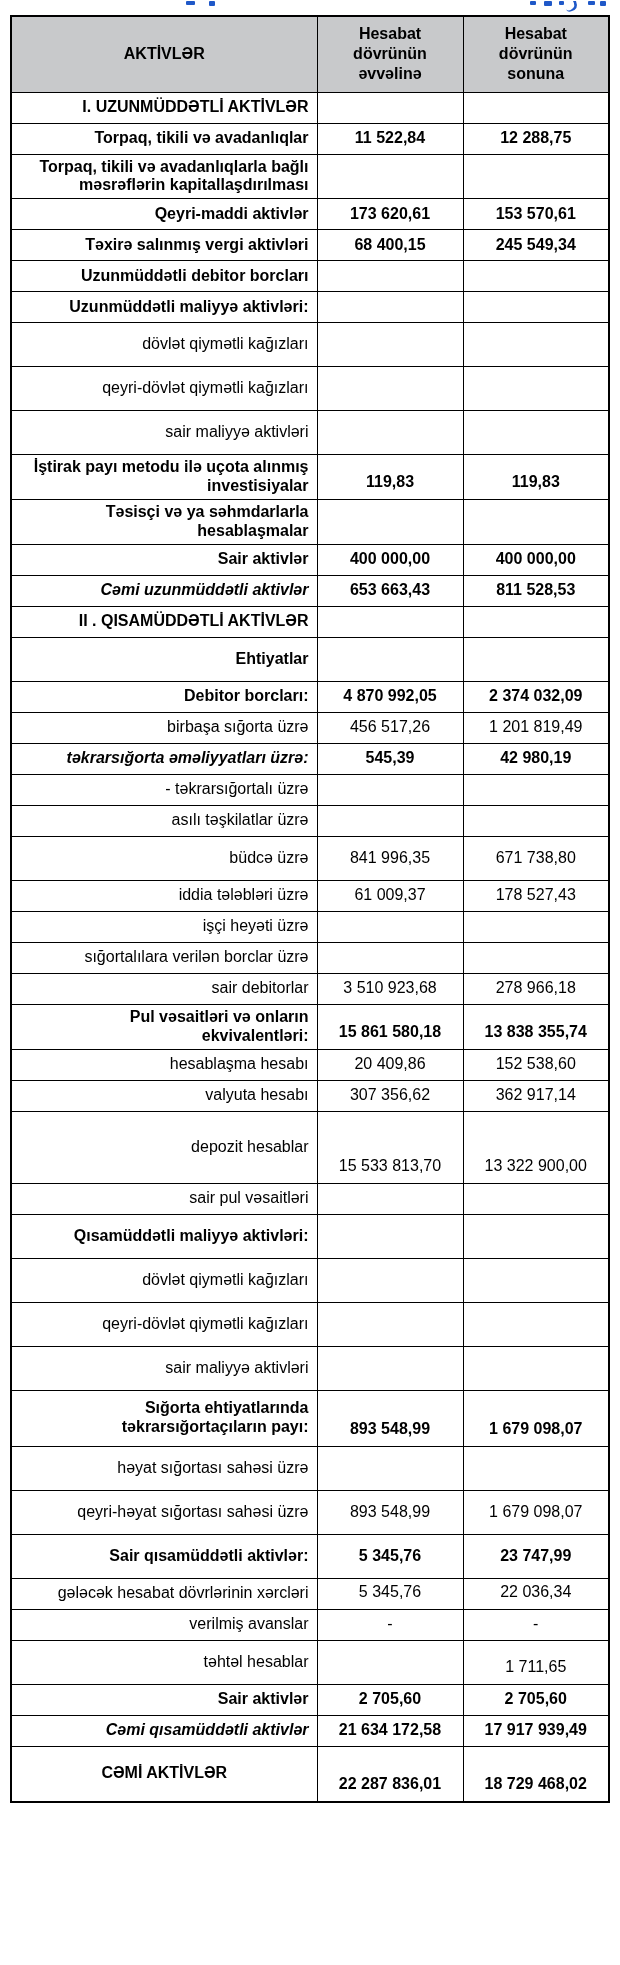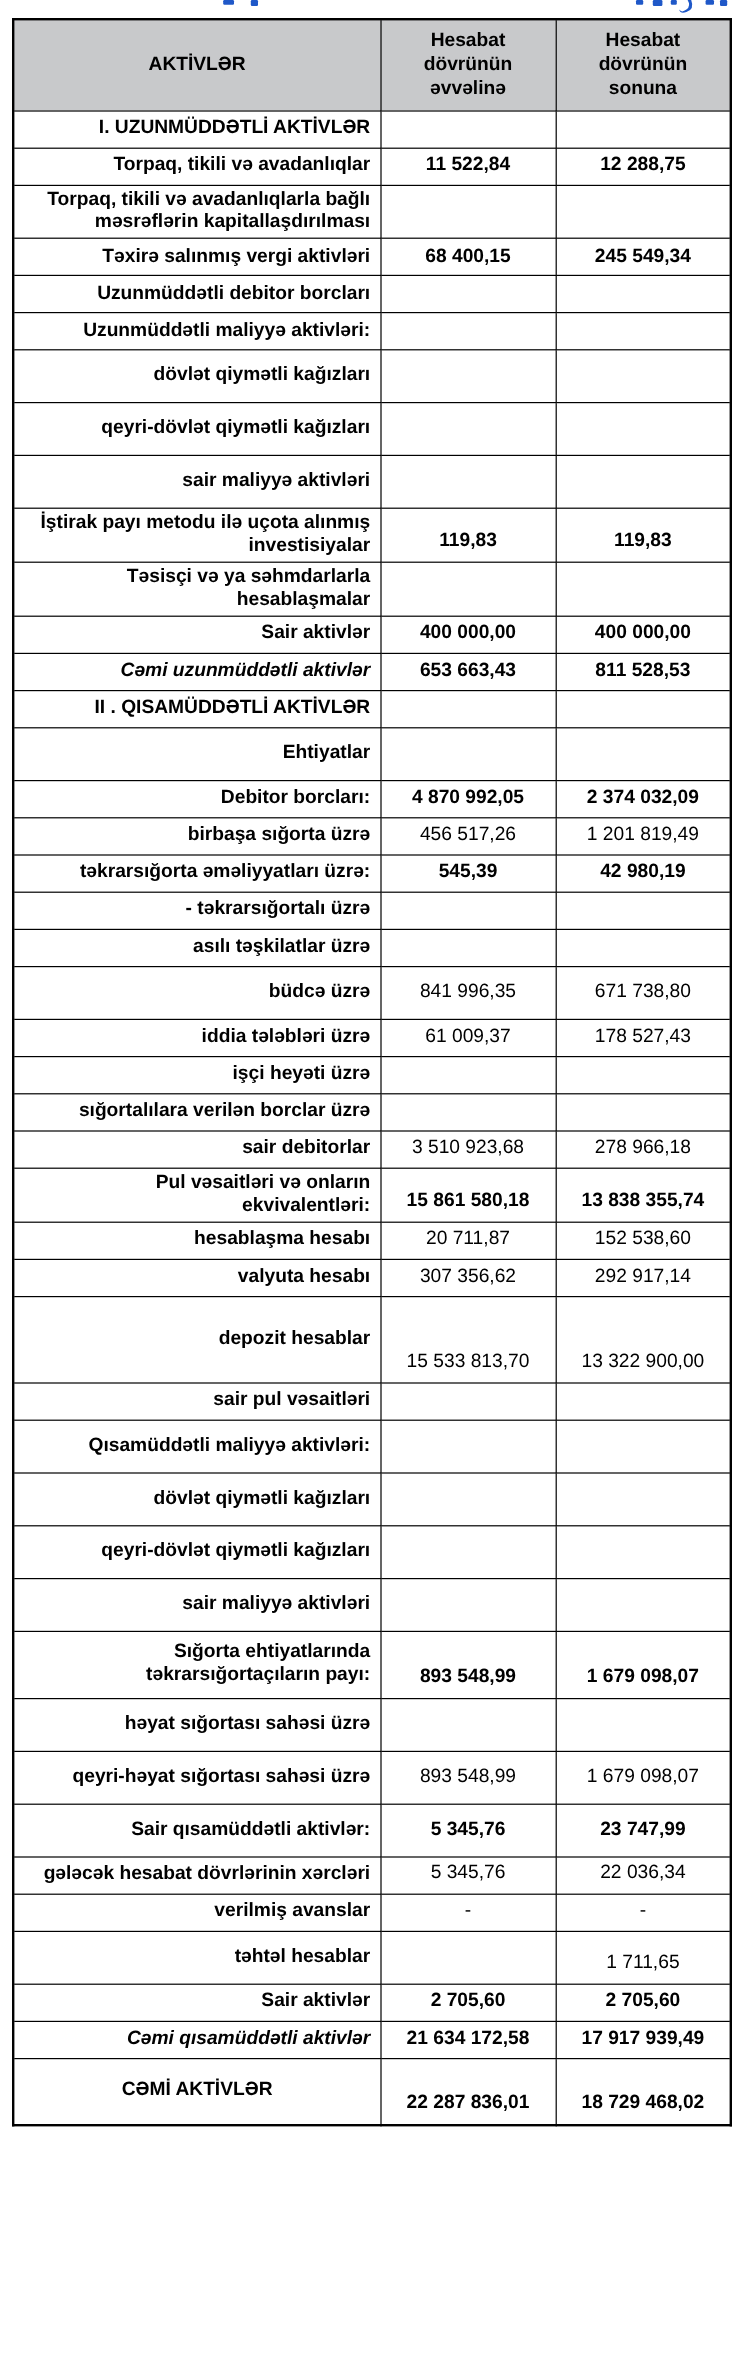--- a/index.html
+++ b/index.html
@@ -47,22 +47,22 @@
   td.c-label { width: 306px; text-align: right; }
   td.c-val { width: 146px; text-align: center; white-space: nowrap; }
 
   tbody tr { height: 31px; }
   tbody tr.h1 { height: 44px; }
   tbody tr.h2 { height: 56px; }
   tbody tr.h3 { height: 72px; }
 
   tr.style-section td, tr.style-bold td { font-weight: bold; }
   tr.style-normal td { font-weight: normal; }
-  tr.style-normal td.c-label { padding-left: 16px; font-weight: bold; }
-  tr.indent td.c-label { padding-left: 4px; }
+  tr.style-normal td.c-label { padding-left: 16px; }
+  tr.indent td.c-label { padding-left: 4px; font-style: italic; }
 
   tr.style-total td { font-weight: bold; }
   tr.style-total td.c-label { font-style: italic; padding-left: 64px; }
 
   tr.style-grand td { font-weight: bold; }
   tr.style-grand td.c-label { text-align: center; }
 
   tr.vbottom td.c-val { vertical-align: bottom; padding-bottom: 7px; }
 </style>
 </head>
@@ -103,20 +103,25 @@
     <td class="c-label">Torpaq, tikili və avadanlıqlar</td>
     <td class="c-val">11 522,84</td>
     <td class="c-val">12 288,75</td>
   </tr>
         <tr class="style-bold">
     <td class="c-label">Torpaq, tikili və avadanlıqlarla bağlı məsrəflərin kapitallaşdırılması</td>
     <td class="c-val"></td>
     <td class="c-val"></td>
   </tr>
         <tr class="style-bold">
+    <td class="c-label">Qeyri-maddi aktivlər</td>
+    <td class="c-val">173 620,61</td>
+    <td class="c-val">153 570,61</td>
+  </tr>
+        <tr class="style-bold">
     <td class="c-label">Təxirə salınmış vergi aktivləri</td>
     <td class="c-val">68 400,15</td>
     <td class="c-val">245 549,34</td>
   </tr>
         <tr class="style-bold">
     <td class="c-label">Uzunmüddətli debitor borcları</td>
     <td class="c-val"></td>
     <td class="c-val"></td>
   </tr>
         <tr class="style-bold">
@@ -219,27 +224,27 @@
     <td class="c-val">3 510 923,68</td>
     <td class="c-val">278 966,18</td>
   </tr>
         <tr class="style-bold vbottom">
     <td class="c-label">Pul vəsaitləri və onların ekvivalentləri:</td>
     <td class="c-val">15 861 580,18</td>
     <td class="c-val">13 838 355,74</td>
   </tr>
         <tr class="style-normal">
     <td class="c-label">hesablaşma hesabı</td>
-    <td class="c-val">20 711,87</td>
+    <td class="c-val">20 409,86</td>
     <td class="c-val">152 538,60</td>
   </tr>
         <tr class="style-normal">
     <td class="c-label">valyuta hesabı</td>
     <td class="c-val">307 356,62</td>
-    <td class="c-val">292 917,14</td>
+    <td class="c-val">362 917,14</td>
   </tr>
         <tr class="style-normal h3 vbottom">
     <td class="c-label">depozit hesablar</td>
     <td class="c-val">15 533 813,70</td>
     <td class="c-val">13 322 900,00</td>
   </tr>
         <tr class="style-normal">
     <td class="c-label">sair pul vəsaitləri</td>
     <td class="c-val"></td>
     <td class="c-val"></td>

